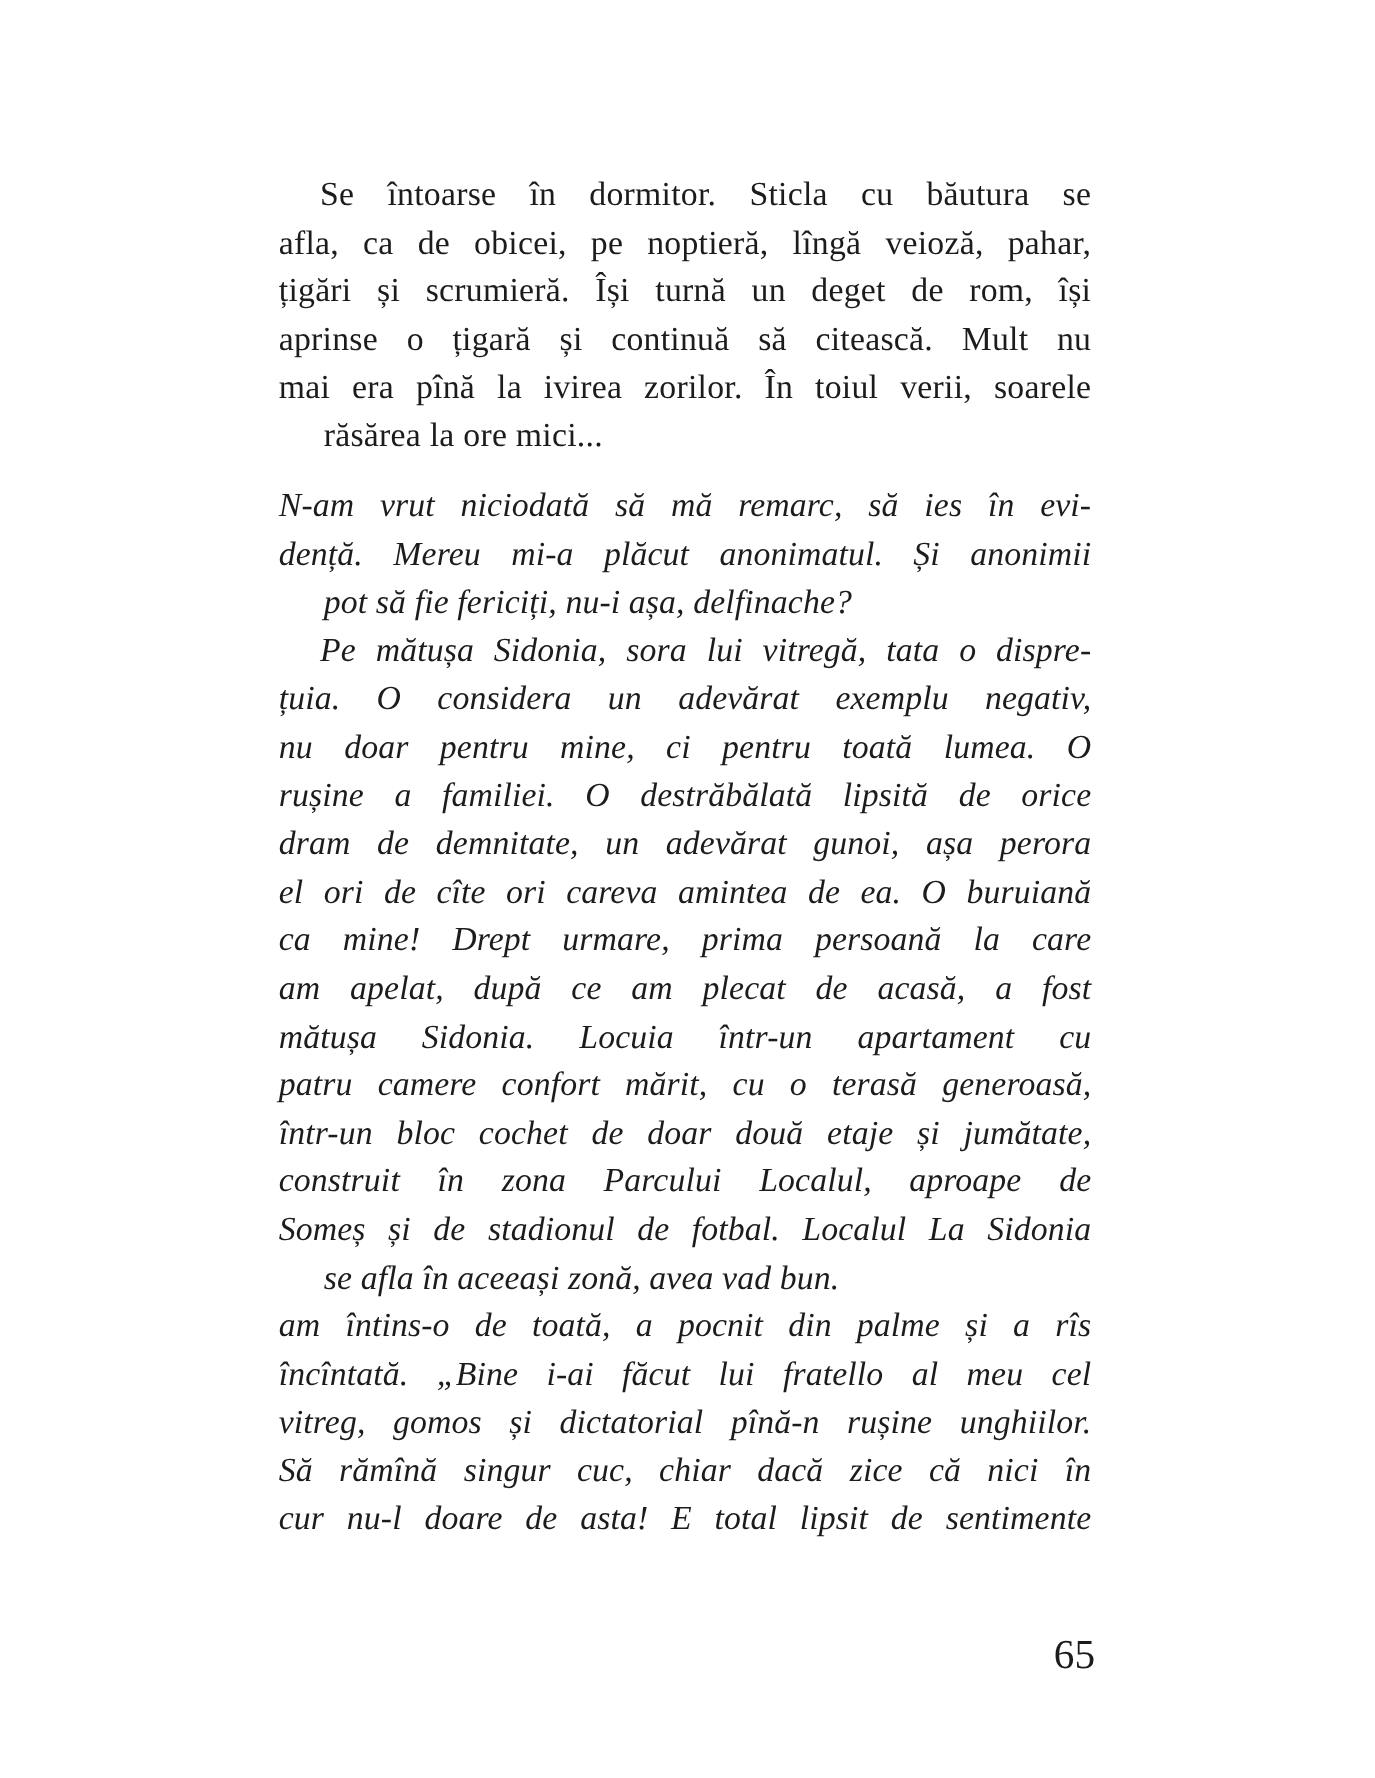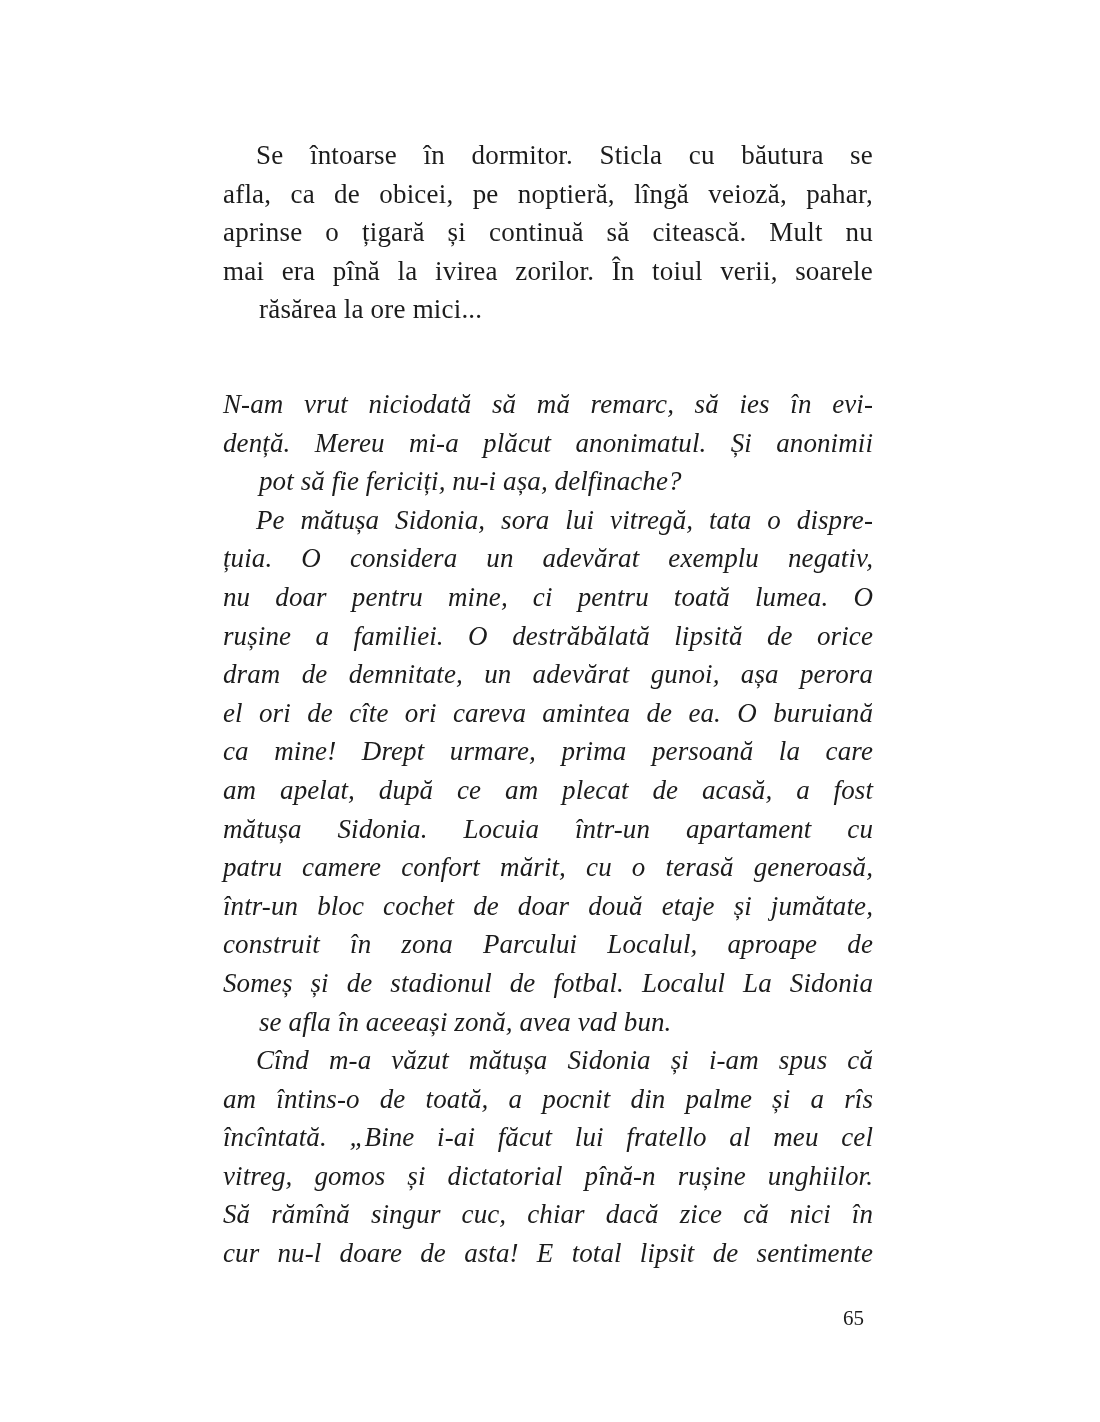--- a/index.html
+++ b/index.html
@@ -6,30 +6,31 @@
   body { width: 1100px; height: 1422px; position: relative; overflow: hidden; }
   .page { position: absolute; left: 0; top: 0; width: 984px; height: 1422px; background: #fff; }
   .block { position: absolute; left: 223px; width: 650px; color: #1c1c1c; }
   .line { display: block; height: 38.6px; line-height: 38.6px; font-size: 27px; white-space: nowrap; text-align: justify; text-align-last: justify; }
   .line.last { text-align-last: left; margin-left: 36px; }
   .roman { font-family: "Liberation Serif", "DejaVu Serif", serif; font-style: normal; letter-spacing: 0.2px; }
   .italic { font-family: "Liberation Serif", "DejaVu Serif", serif; font-style: italic; letter-spacing: 0.1px; }
   .indent { text-indent: 33px; }
   #block1 { top: 136px; }
   #block2 { top: 385px; }
-  .page-number { position: absolute; left: 843px; top: 1306px; font-family: "Liberation Serif", serif; font-size: 21px; color: #1c1c1c; }
+  .page-number { position: absolute; left: 843px; top: 1306px; font-family: "Liberation Serif", serif; font-size: 33px; color: #1c1c1c; }
 </style>
 </head>
 <body>
 
 <div class="page">
 
   <div class="block roman" id="block1">
     <span class="line indent">Se întoarse în dormitor. Sticla cu băutura se</span>
     <span class="line">afla, ca de obicei, pe noptieră, lîngă veioză, pahar,</span>
+    <span class="line">țigări și scrumieră. Își turnă un deget de rom, își</span>
     <span class="line">aprinse o țigară și continuă să citească. Mult nu</span>
     <span class="line">mai era pînă la ivirea zorilor. În toiul verii, soarele</span>
     <span class="line last">răsărea la ore mici...</span>
   </div>
 
   <div class="block italic" id="block2">
     <span class="line">N-am vrut niciodată să mă remarc, să ies în evi-</span>
     <span class="line">dență. Mereu mi-a plăcut anonimatul. Și anonimii</span>
     <span class="line last">pot să fie fericiți, nu-i așa, delfinache?</span>
     <span class="line indent">Pe mătușa Sidonia, sora lui vitregă, tata o dispre-</span>
@@ -39,21 +40,20 @@
     <span class="line">dram de demnitate, un adevărat gunoi, așa perora</span>
     <span class="line">el ori de cîte ori careva amintea de ea. O buruiană</span>
     <span class="line">ca mine! Drept urmare, prima persoană la care</span>
     <span class="line">am apelat, după ce am plecat de acasă, a fost</span>
     <span class="line">mătușa Sidonia. Locuia într-un apartament cu</span>
     <span class="line">patru camere confort mărit, cu o terasă generoasă,</span>
     <span class="line">într-un bloc cochet de doar două etaje și jumătate,</span>
     <span class="line">construit în zona Parcului Localul, aproape de</span>
     <span class="line">Someș și de stadionul de fotbal. Localul La Sidonia</span>
     <span class="line last">se afla în aceeași zonă, avea vad bun.</span>
-    <span class="line indent">Cînd m-a văzut mătușa Sidonia și i-am spus că</span>
     <span class="line">am întins-o de toată, a pocnit din palme și a rîs</span>
     <span class="line">încîntată. „Bine i-ai făcut lui fratello al meu cel</span>
     <span class="line">vitreg, gomos și dictatorial pînă-n rușine unghiilor.</span>
     <span class="line">Să rămînă singur cuc, chiar dacă zice că nici în</span>
     <span class="line">cur nu-l doare de asta! E total lipsit de sentimente</span>
   </div>
 
   <div class="page-number">65</div>
 </div>
 

